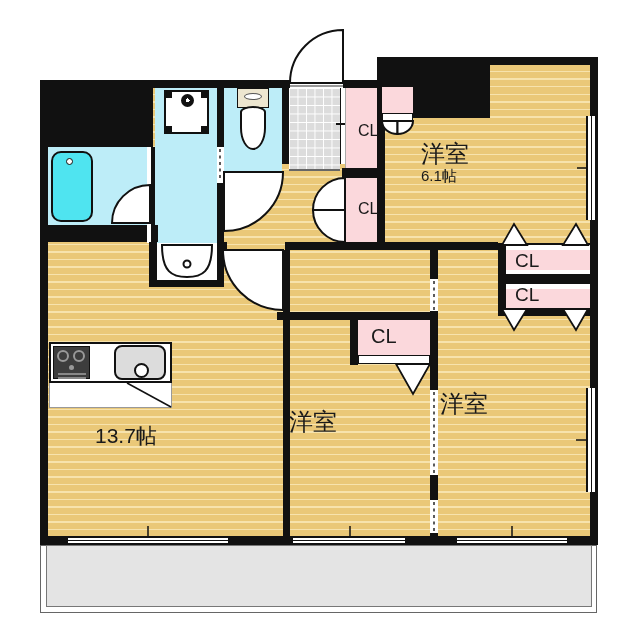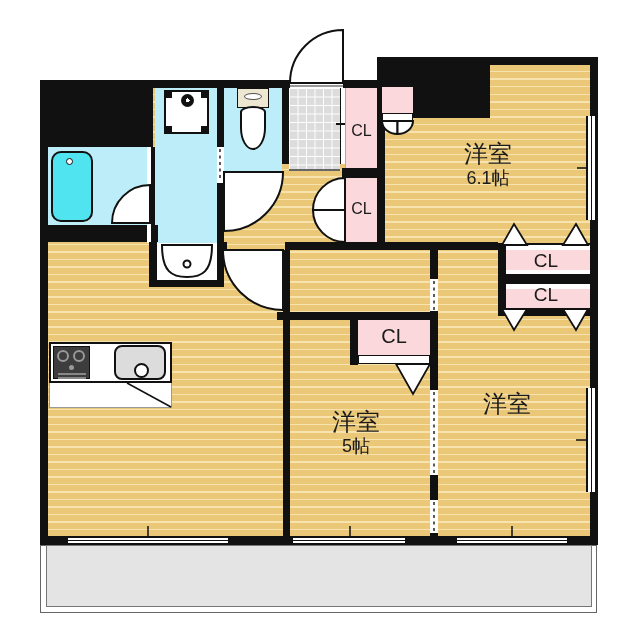--- a/index.html
+++ b/index.html
@@ -12,23 +12,23 @@
   .pink{background:#fbd8dc;}
   .white{background:#fff;}
   .tile{background-color:#dcdcdc;
     background-image:linear-gradient(#fff 1px,transparent 1px),linear-gradient(90deg,#fff 1px,transparent 1px);
     background-size:8.5px 8.5px;border-bottom:2px solid #666;}
   .win-h{background:#fff;border-top:2px solid #111;border-bottom:2px solid #111;}
   .win-h>div{position:absolute;left:0;right:0;top:2px;height:1px;background:#111;}
   .win-v{background:#fff;border-left:2px solid #111;border-right:2px solid #111;}
   .win-v>div{position:absolute;top:0;bottom:0;left:2.5px;width:1px;background:#111;}
   .clr{border-top:2.5px solid #111;background:linear-gradient(180deg,#fff 0 5px,#fbd8dc 5px 25px,#fff 25px 100%);}
-  .label{position:absolute;text-align:center;line-height:1.12;white-space:nowrap;}
+  .label{position:absolute;line-height:1.12;white-space:nowrap;margin-left:13px;}
   .lab-room{font-size:24px;}
-  .lab-sub{font-size:18px;}
+  .lab-sub{font-size:15px;}
   .lab-cl-s{font-size:16px;}
   .lab-cl-m{font-size:19px;}
   svg{position:absolute;left:0;top:0;}
   .door{fill:#fff;stroke:#111;stroke-width:2;}
   .tri{fill:#fff;stroke:#111;stroke-width:1.8;}
   .thin{stroke:#111;stroke-width:1.5;fill:none;}
   .dash{stroke:#333;stroke-width:1.6;fill:none;stroke-dasharray:3 3.5;}
 </style>
 </head>
 <body>
@@ -166,24 +166,24 @@
     <path class="dash" d="M220,149 L220,181"></path>
     <path class="thin" style="fill:#fff;stroke-width:2;" d="M162,245 C162,272 172,277 187,277 C202,277 212,272 212,245 Z"></path>
     <circle cx="187" cy="264" r="3.5" fill="#fff" stroke="#111" stroke-width="2"></circle>
   </svg>
 
   <div class="label" style="left:408px;top:141px;width:160px;">
     <div class="lab-room">洋室</div>
     <div class="lab-sub">6.1帖</div>
   </div>
   <div class="label" style="left:82px;top:424px;width:160px;">
+    <div style="font-size:21px;">13.7帖</div>
   </div>
   <div class="label" style="left:276px;top:409px;width:160px;">
     <div class="lab-room">洋室</div>
-    <div class="lab-sub">5帖</div>
   </div>
   <div class="label" style="left:427px;top:391px;width:160px;">
     <div class="lab-room">洋室</div>
   </div>
 
   <div class="label lab-cl-s" style="left:345px;top:122px;width:33px;">CL</div>
   <div class="label lab-cl-s" style="left:345px;top:200px;width:33px;">CL</div>
   <div class="label lab-cl-m" style="left:502px;top:250px;width:88px;">CL</div>
   <div class="label lab-cl-m" style="left:502px;top:284px;width:88px;">CL</div>
   <div class="label" style="left:358px;top:325px;width:72px;font-size:20px;">CL</div>

